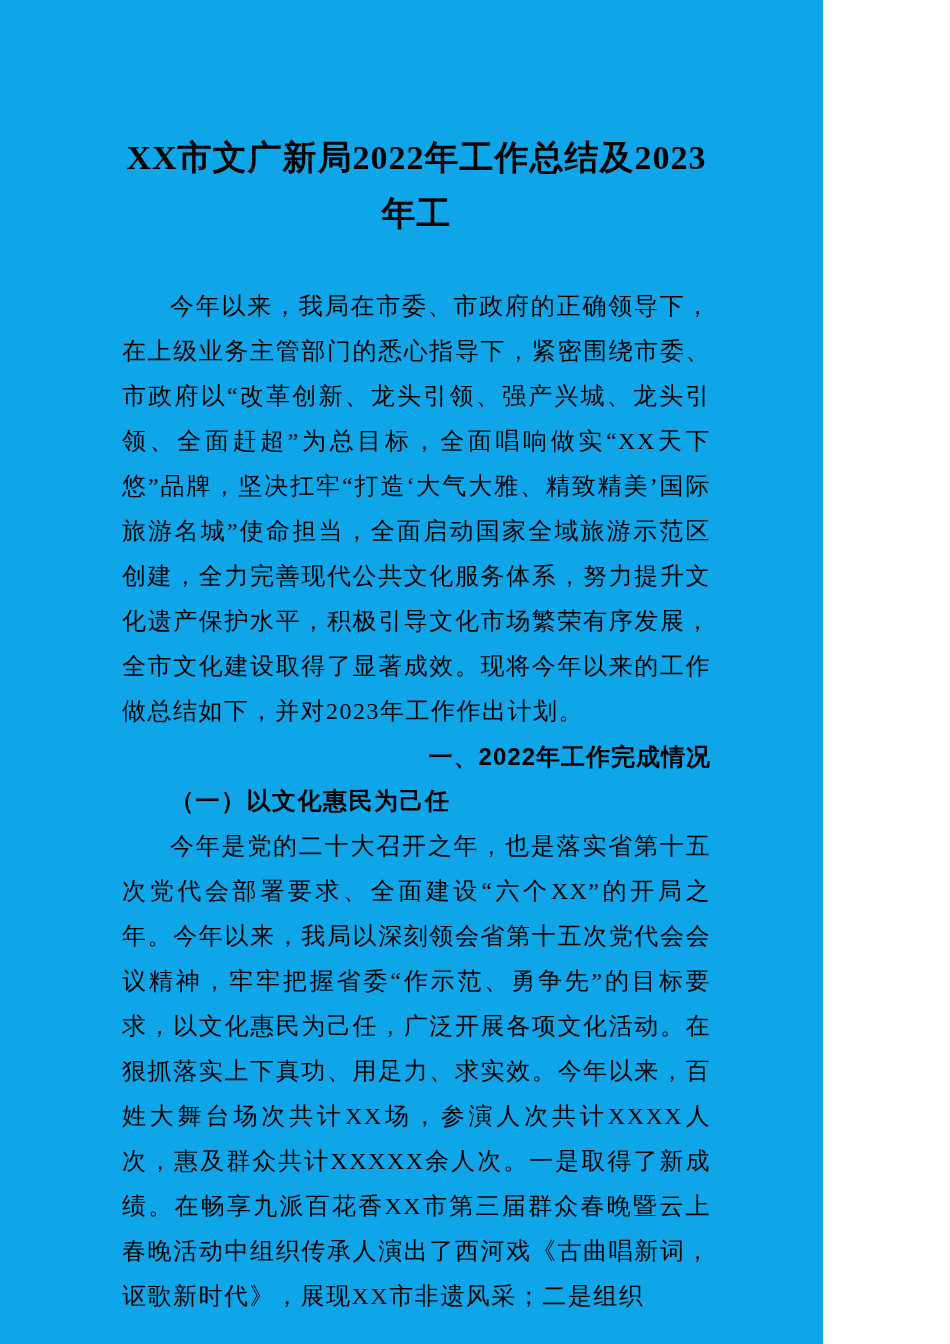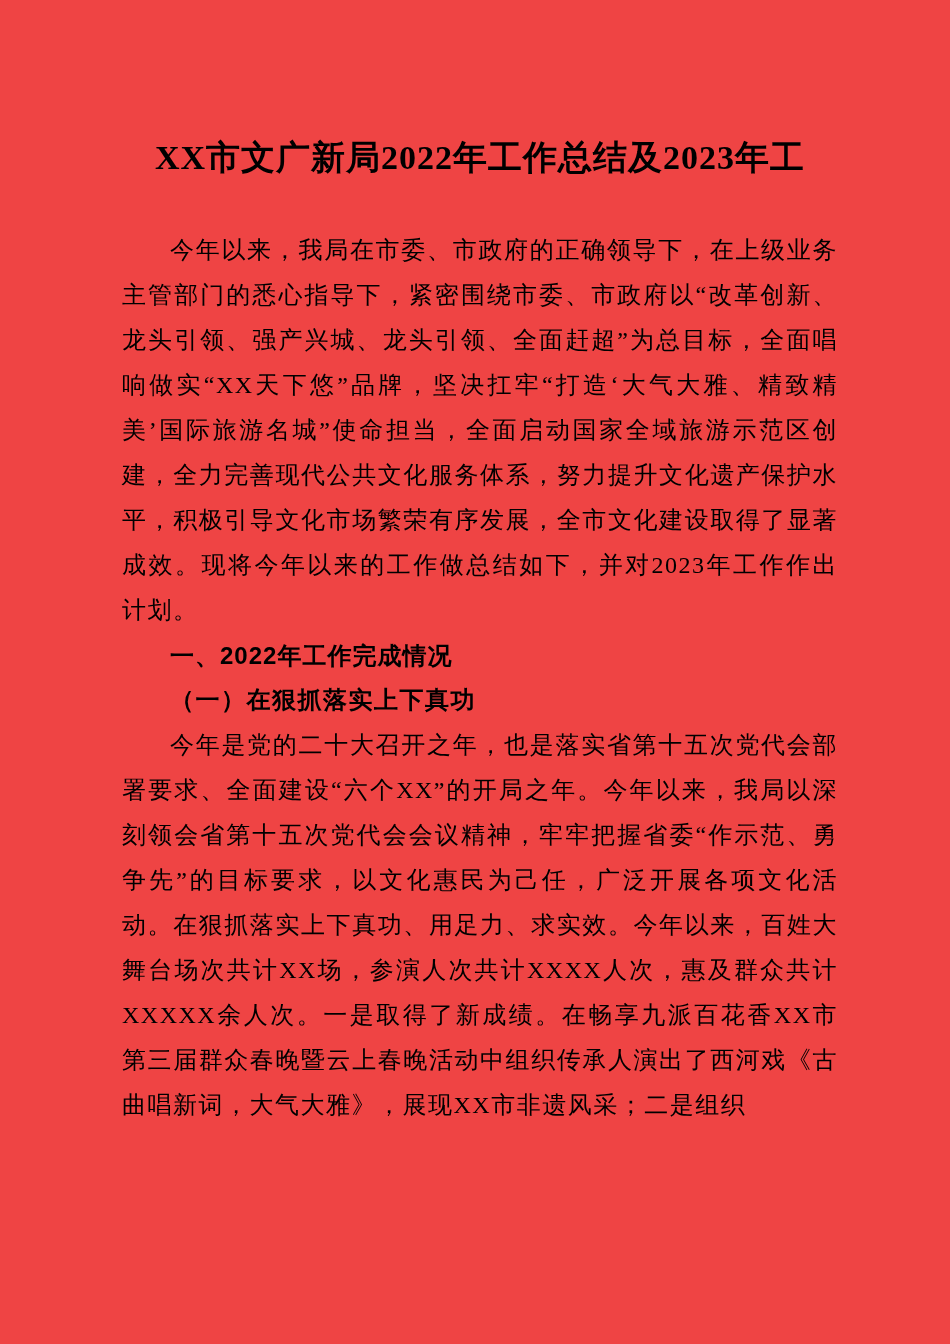--- a/index.html
+++ b/index.html
@@ -5,23 +5,23 @@
   * { margin: 0; padding: 0; box-sizing: border-box; }
   html, body { background: #ffffff; }
   body {
     width: 950px;
     height: 1344px;
     overflow: hidden;
     font-family: "Liberation Serif", "DejaVu Serif", serif;
     color: #000000;
   }
   .page {
-    width: 950px;
+    width: 823px;
     height: 1344px;
-    background: #ef4444;
+    background: #0ea5e9;
     padding: 130px 112px 0 122px;
   }
   .doc-title {
     font-size: 34px;
     font-weight: 700;
     text-align: center;
     line-height: 56px;
     letter-spacing: 1px;
     margin-bottom: 42px;
     font-family: "Liberation Serif", "DejaVu Serif", serif;
@@ -35,20 +35,21 @@
     text-justify: inter-ideograph;
     text-indent: 2em;
   }
   .section-heading {
     font-size: 24px;
     line-height: 45px;
     font-weight: 700;
     text-indent: 2em;
     letter-spacing: 1px;
     font-family: "Liberation Sans", "DejaVu Sans", sans-serif;
+    text-align: right;
   }
   .sub-heading {
     font-size: 24px;
     line-height: 45px;
     font-weight: 700;
     text-indent: 2em;
     letter-spacing: 1.5px;
     font-family: "Liberation Serif", "DejaVu Serif", serif;
   }
 </style>
@@ -58,17 +59,17 @@
 <div class="page">
 
   <h1 class="doc-title">
     <span class="title-line">XX市文广新局2022年工作总结及2023年工</span>
   </h1>
 
   <p class="body-para">今年以来，我局在市委、市政府的正确领导下，在上级业务主管部门的悉心指导下，紧密围绕市委、市政府以“改革创新、龙头引领、强产兴城、龙头引领、全面赶超”为总目标，全面唱响做实“XX天下悠”品牌，坚决扛牢“打造‘大气大雅、精致精美’国际旅游名城”使命担当，全面启动国家全域旅游示范区创建，全力完善现代公共文化服务体系，努力提升文化遗产保护水平，积极引导文化市场繁荣有序发展，全市文化建设取得了显著成效。现将今年以来的工作做总结如下，并对2023年工作作出计划。</p>
 
   <h2 class="section-heading">一、2022年工作完成情况</h2>
 
-  <h3 class="sub-heading">（一）在狠抓落实上下真功</h3>
+  <h3 class="sub-heading">（一）以文化惠民为己任</h3>
 
-  <p class="body-para">今年是党的二十大召开之年，也是落实省第十五次党代会部署要求、全面建设“六个XX”的开局之年。今年以来，我局以深刻领会省第十五次党代会会议精神，牢牢把握省委“作示范、勇争先”的目标要求，以文化惠民为己任，广泛开展各项文化活动。在狠抓落实上下真功、用足力、求实效。今年以来，百姓大舞台场次共计XX场，参演人次共计XXXX人次，惠及群众共计XXXXX余人次。一是取得了新成绩。在畅享九派百花香XX市第三届群众春晚暨云上春晚活动中组织传承人演出了西河戏《古曲唱新词，大气大雅》，展现XX市非遗风采；二是组织</p>
+  <p class="body-para">今年是党的二十大召开之年，也是落实省第十五次党代会部署要求、全面建设“六个XX”的开局之年。今年以来，我局以深刻领会省第十五次党代会会议精神，牢牢把握省委“作示范、勇争先”的目标要求，以文化惠民为己任，广泛开展各项文化活动。在狠抓落实上下真功、用足力、求实效。今年以来，百姓大舞台场次共计XX场，参演人次共计XXXX人次，惠及群众共计XXXXX余人次。一是取得了新成绩。在畅享九派百花香XX市第三届群众春晚暨云上春晚活动中组织传承人演出了西河戏《古曲唱新词，讴歌新时代》，展现XX市非遗风采；二是组织</p>
 
 </div>
 
 </body></html>

